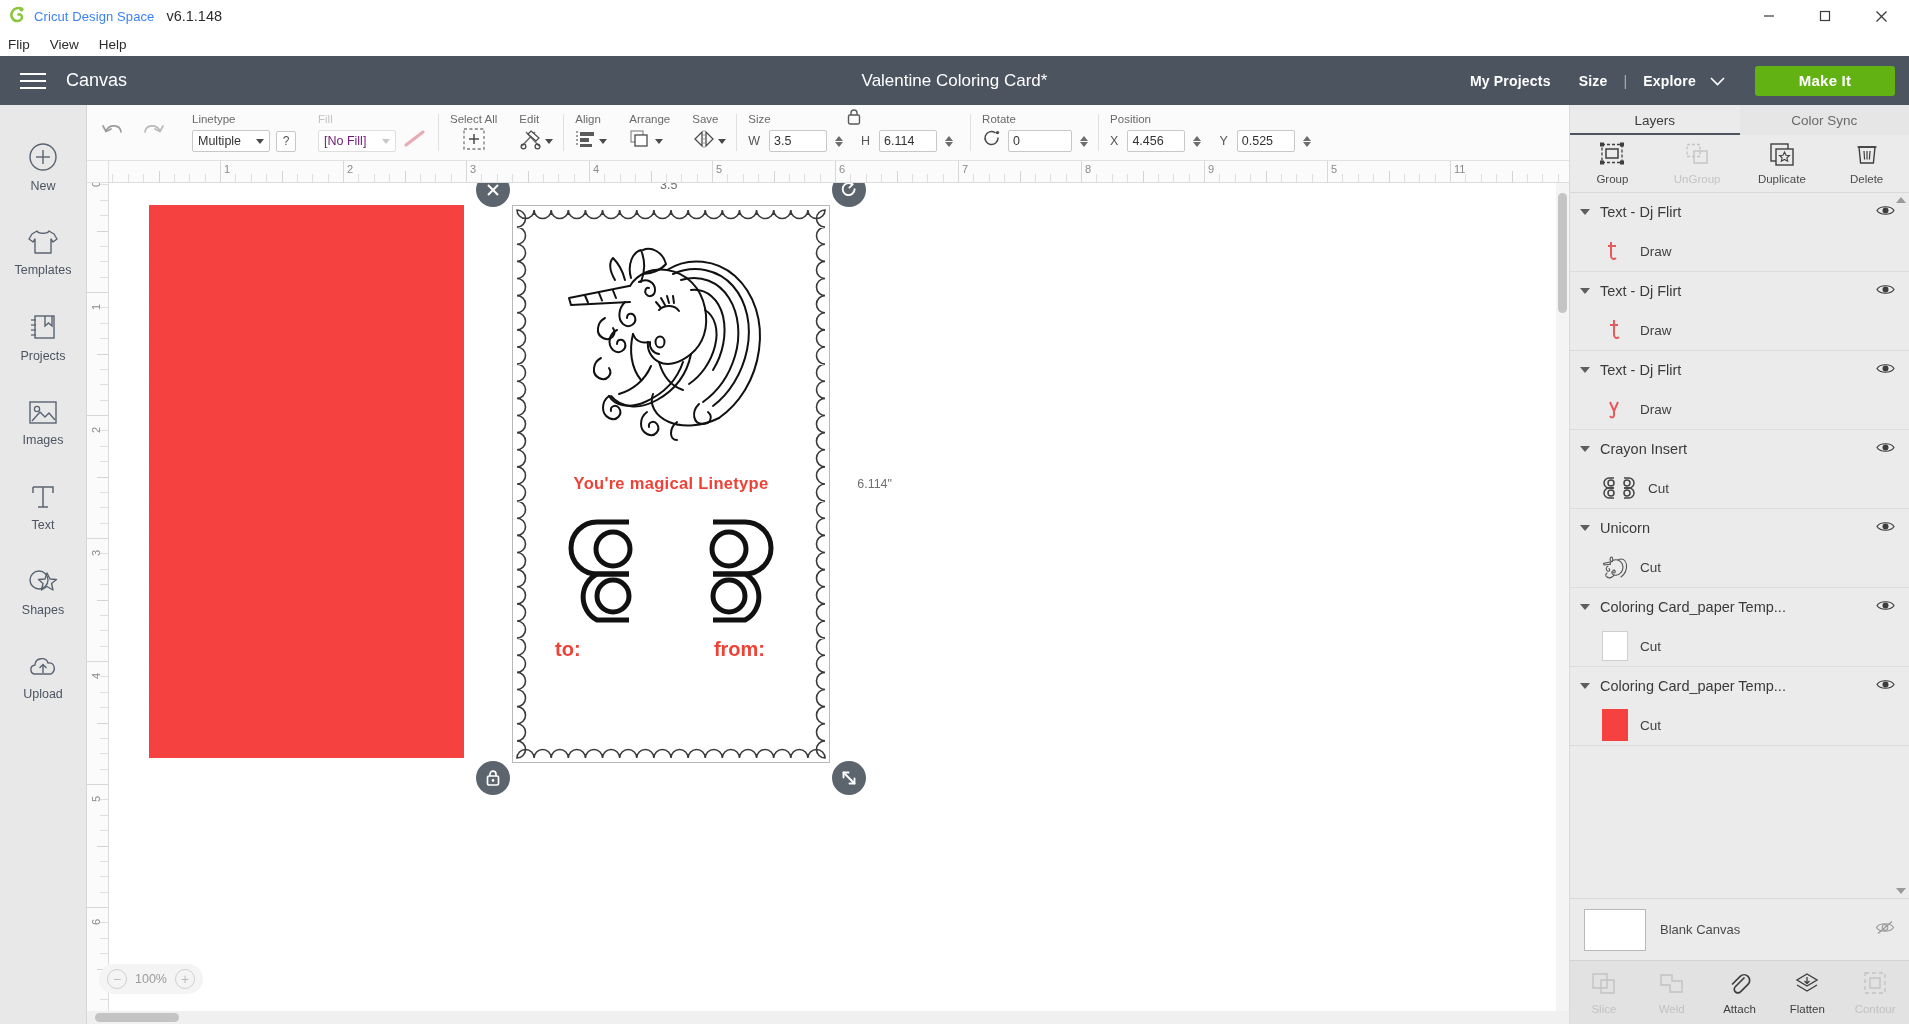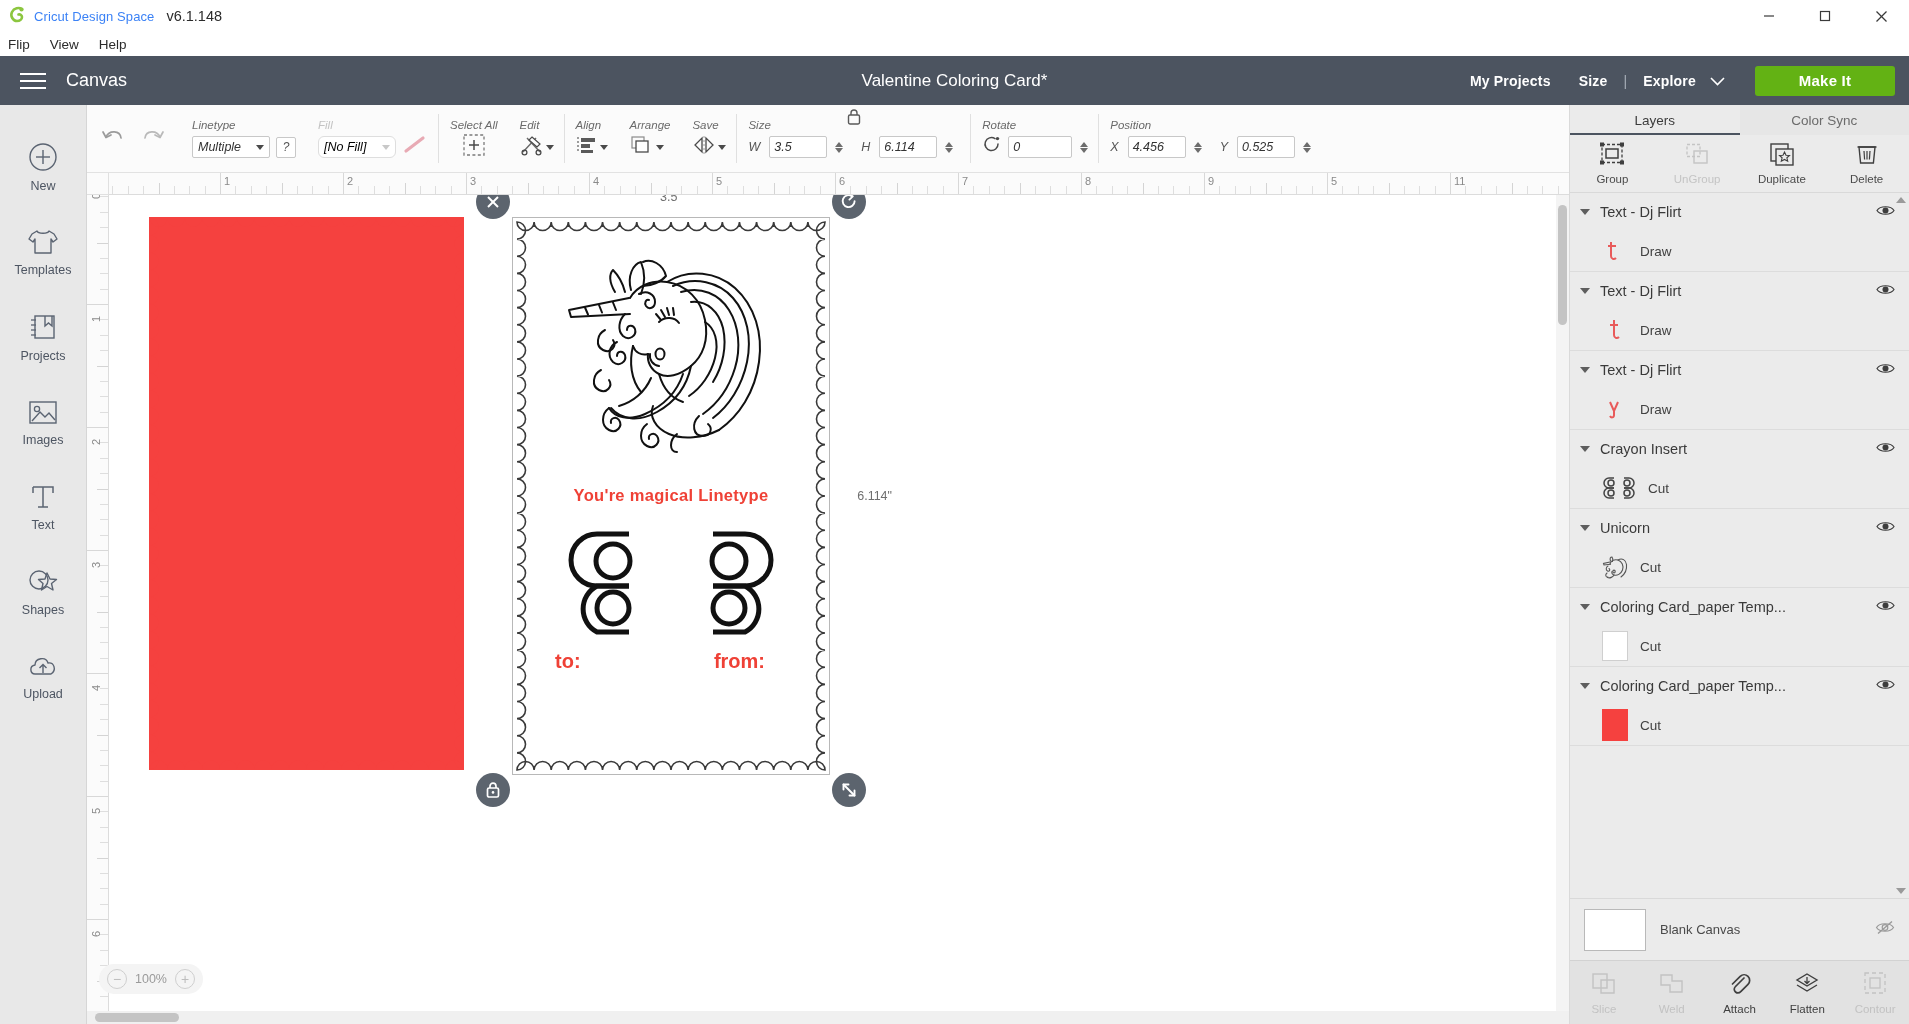--- a/index.html
+++ b/index.html
@@ -72,38 +72,38 @@
     width: 87px; height: 85px; display: flex; flex-direction: column;
     align-items: center; justify-content: center; gap: 7px;
     color: #55606e;
   }
   .rail-item .lbl { font-size: 12.5px; color: #4d5562; }
   .rail-item svg { display:block; }
 
   
   .centerwrap { flex: 1 1 auto; position: relative; background: #ffffff; display:flex; flex-direction: column; min-width:0;}
   .toolbar {
-    height: 68px; background: #fbfbfb; border-bottom: 1px solid #e2e2e2;
+    height: 56px; background: #fbfbfb; border-bottom: 1px solid #e2e2e2;
     display: flex; align-items: stretch; padding-left: 6px;
-    position: relative; z-index: 5; font-style: italic;
+    position: relative; z-index: 5;
   }
   .tgroup { display: flex; flex-direction: column; justify-content: center; padding: 0 11px; position: relative; }
   .tgroup.bordered::after {
     content:""; position:absolute; right:0; top:9px; bottom:9px; width:1px; background:#e0e0e0;
   }
   .tg-label { font-size: 11.5px; color: #6a6a6a; margin-bottom: 3px; height: 14px; white-space: nowrap;}
   .tg-label.dim { color: #c3c3c3; }
   .tg-row { display: flex; align-items: center; gap: 6px; height: 22px;}
   .undo-redo { display:flex; align-items:center; gap: 16px; padding: 0 16px 0 8px; }
   .select-ctl {
     border: 1px solid #c8c8c8; background: #fff; border-radius: 2px;
     height: 22px; min-width: 78px; display:flex; align-items:center; justify-content:space-between;
     padding: 0 5px; font-size: 12.5px; color: #333;
   }
-  .select-ctl.dim { color:#000000; border-color:#dedede;border-radius:6px; }
+  .select-ctl.dim { color:#701a75; border-color:#dedede; }
   .qbtn {
     border:1px solid #c8c8c8; background:#fff; border-radius:2px;
     width: 20px; height: 21px; display:flex;align-items:center;justify-content:center;
     font-size: 12px; color: #555;
   }
   .numbox {
     border:1px solid #c8c8c8; background:#fff; border-radius:2px; height:22px;
     width: 58px; display:flex; align-items:center; padding: 0 4px; font-size:12.5px; color:#333;
   }
   .spinner { display:flex; flex-direction:column; margin-left:2px; gap:1px; }

